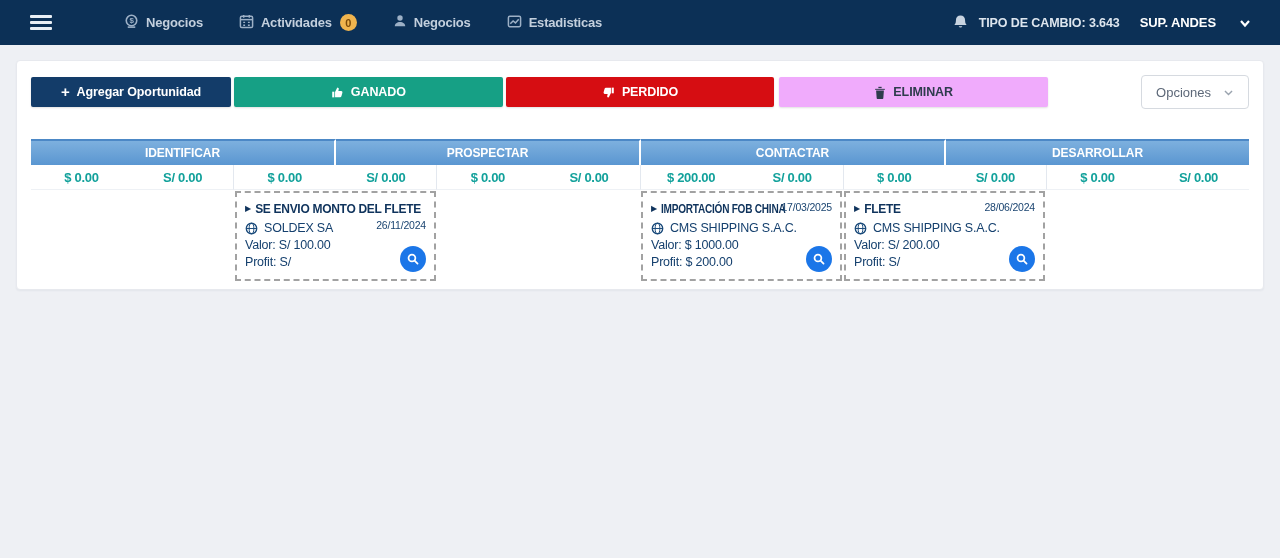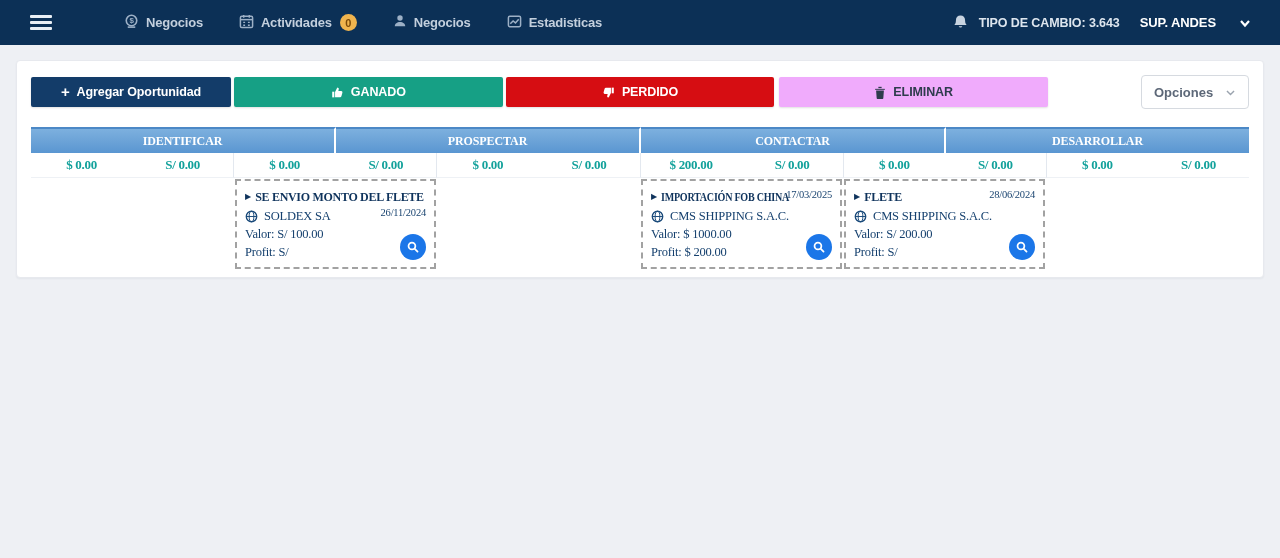--- a/index.html
+++ b/index.html
@@ -34,28 +34,28 @@
     gap:7px; font-family:inherit; font-size:12.5px; font-weight:700; height:30px;
     cursor:pointer; border-radius:2px; letter-spacing:-0.1px;
     box-shadow:0 1px 2px rgba(0,0,0,.12); }
   .btn-add { width:200px; background:#133c69; color:#fff; margin-right:3px; }
   .btn-won { flex:1; background:#16a085; color:#fff; margin-right:3px; }
   .btn-lost { flex:1; background:#d60d12; color:#fff; margin-right:5px; }
   .btn-del { flex:1; background:#f0abfc; color:#2e3b4d; }
   .btn-del svg { color:#2e3b4d; }
   .toolbar-spacer { width:93px; }
   .btn-options { width:108px; height:34px; background:#fff; border:1px solid #d6dae0;
-    border-radius:4px; color:#5d6878; font-size:13px; font-weight:700;
+    border-radius:4px; color:#5d6878; font-size:13px; font-weight:400;
     display:flex; align-items:center; justify-content:center; gap:12px;
     cursor:pointer; font-family:inherit; }
   .btn-options svg { color:#9aa3ae; }
   .plus-glyph { font-size:15px; font-weight:700; line-height:1; margin-top:-2px; }
 
   
-  .board { margin-top:18px;font-family:Liberation Serif, serif; }
+  .board { margin-top:30px; }
   .hdr-row, .money-row, .cards-row { display:flex; }
   .hdr-cell { flex:1 1 0; height:26px; display:flex; align-items:center;
     justify-content:center; color:#fff; font-size:12px; font-weight:700;
     letter-spacing:-0.1px; background:linear-gradient(#7db0de,#5a96d1);
     border-top:2px solid #4c88c6; border-right:2px solid #ffffff; }
   .hdr-cell:last-child { border-right:none; }
   .money-cell { flex:1 1 0; height:25px; display:grid; grid-template-columns:1fr 1fr;
     align-items:center; border-right:1px solid #e3e8ef; border-bottom:1px solid #eef1f5; }
   .money-cell:last-child { border-right:none; }
   .money-cell span { text-align:center; color:#12a19b; font-weight:700;

